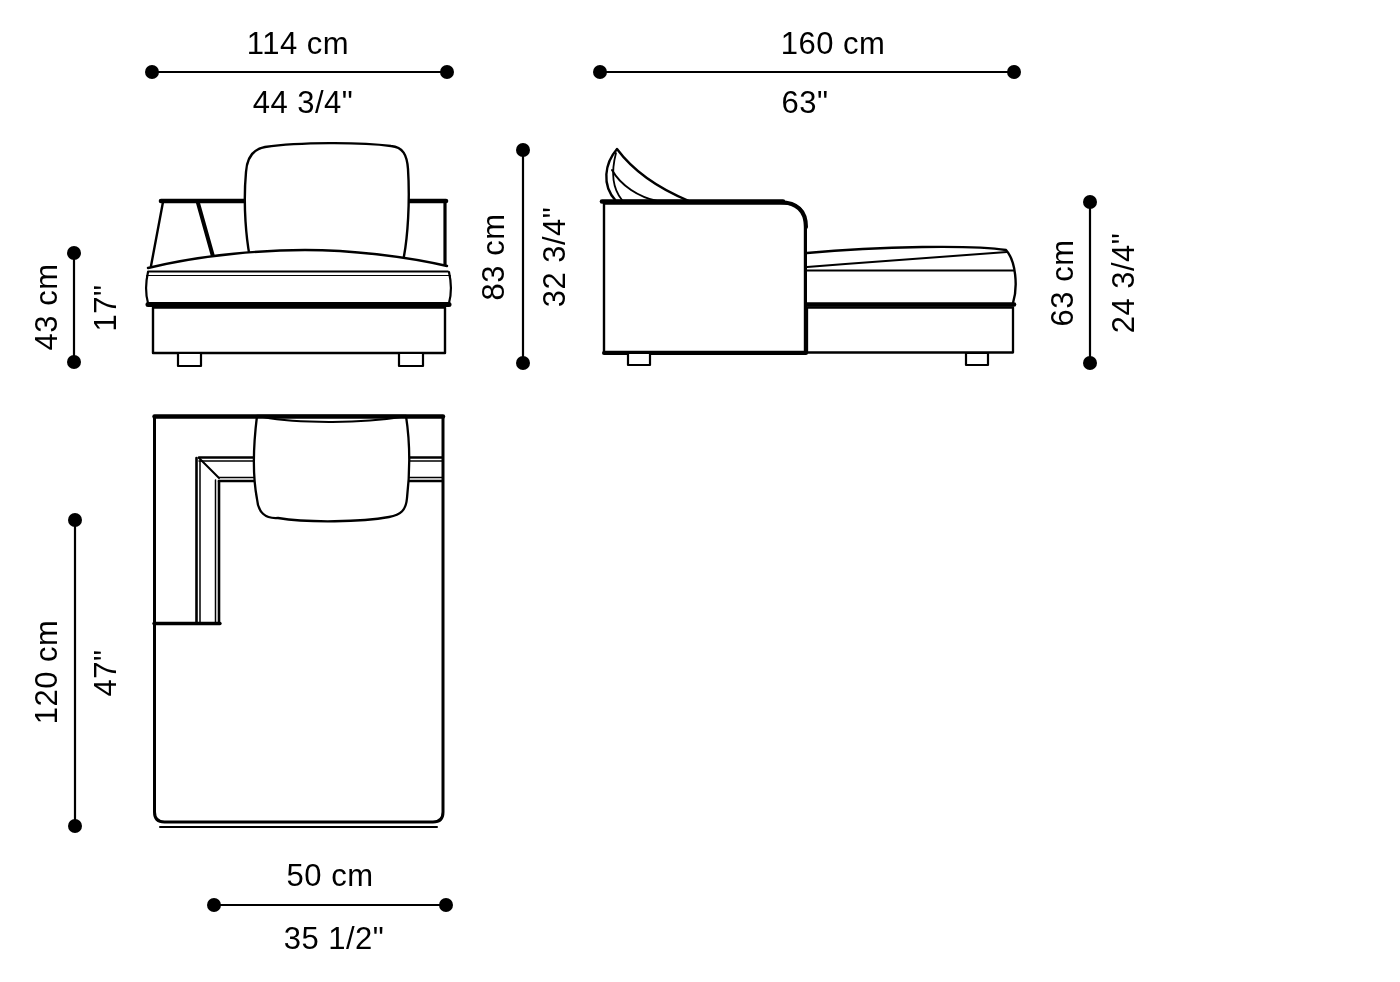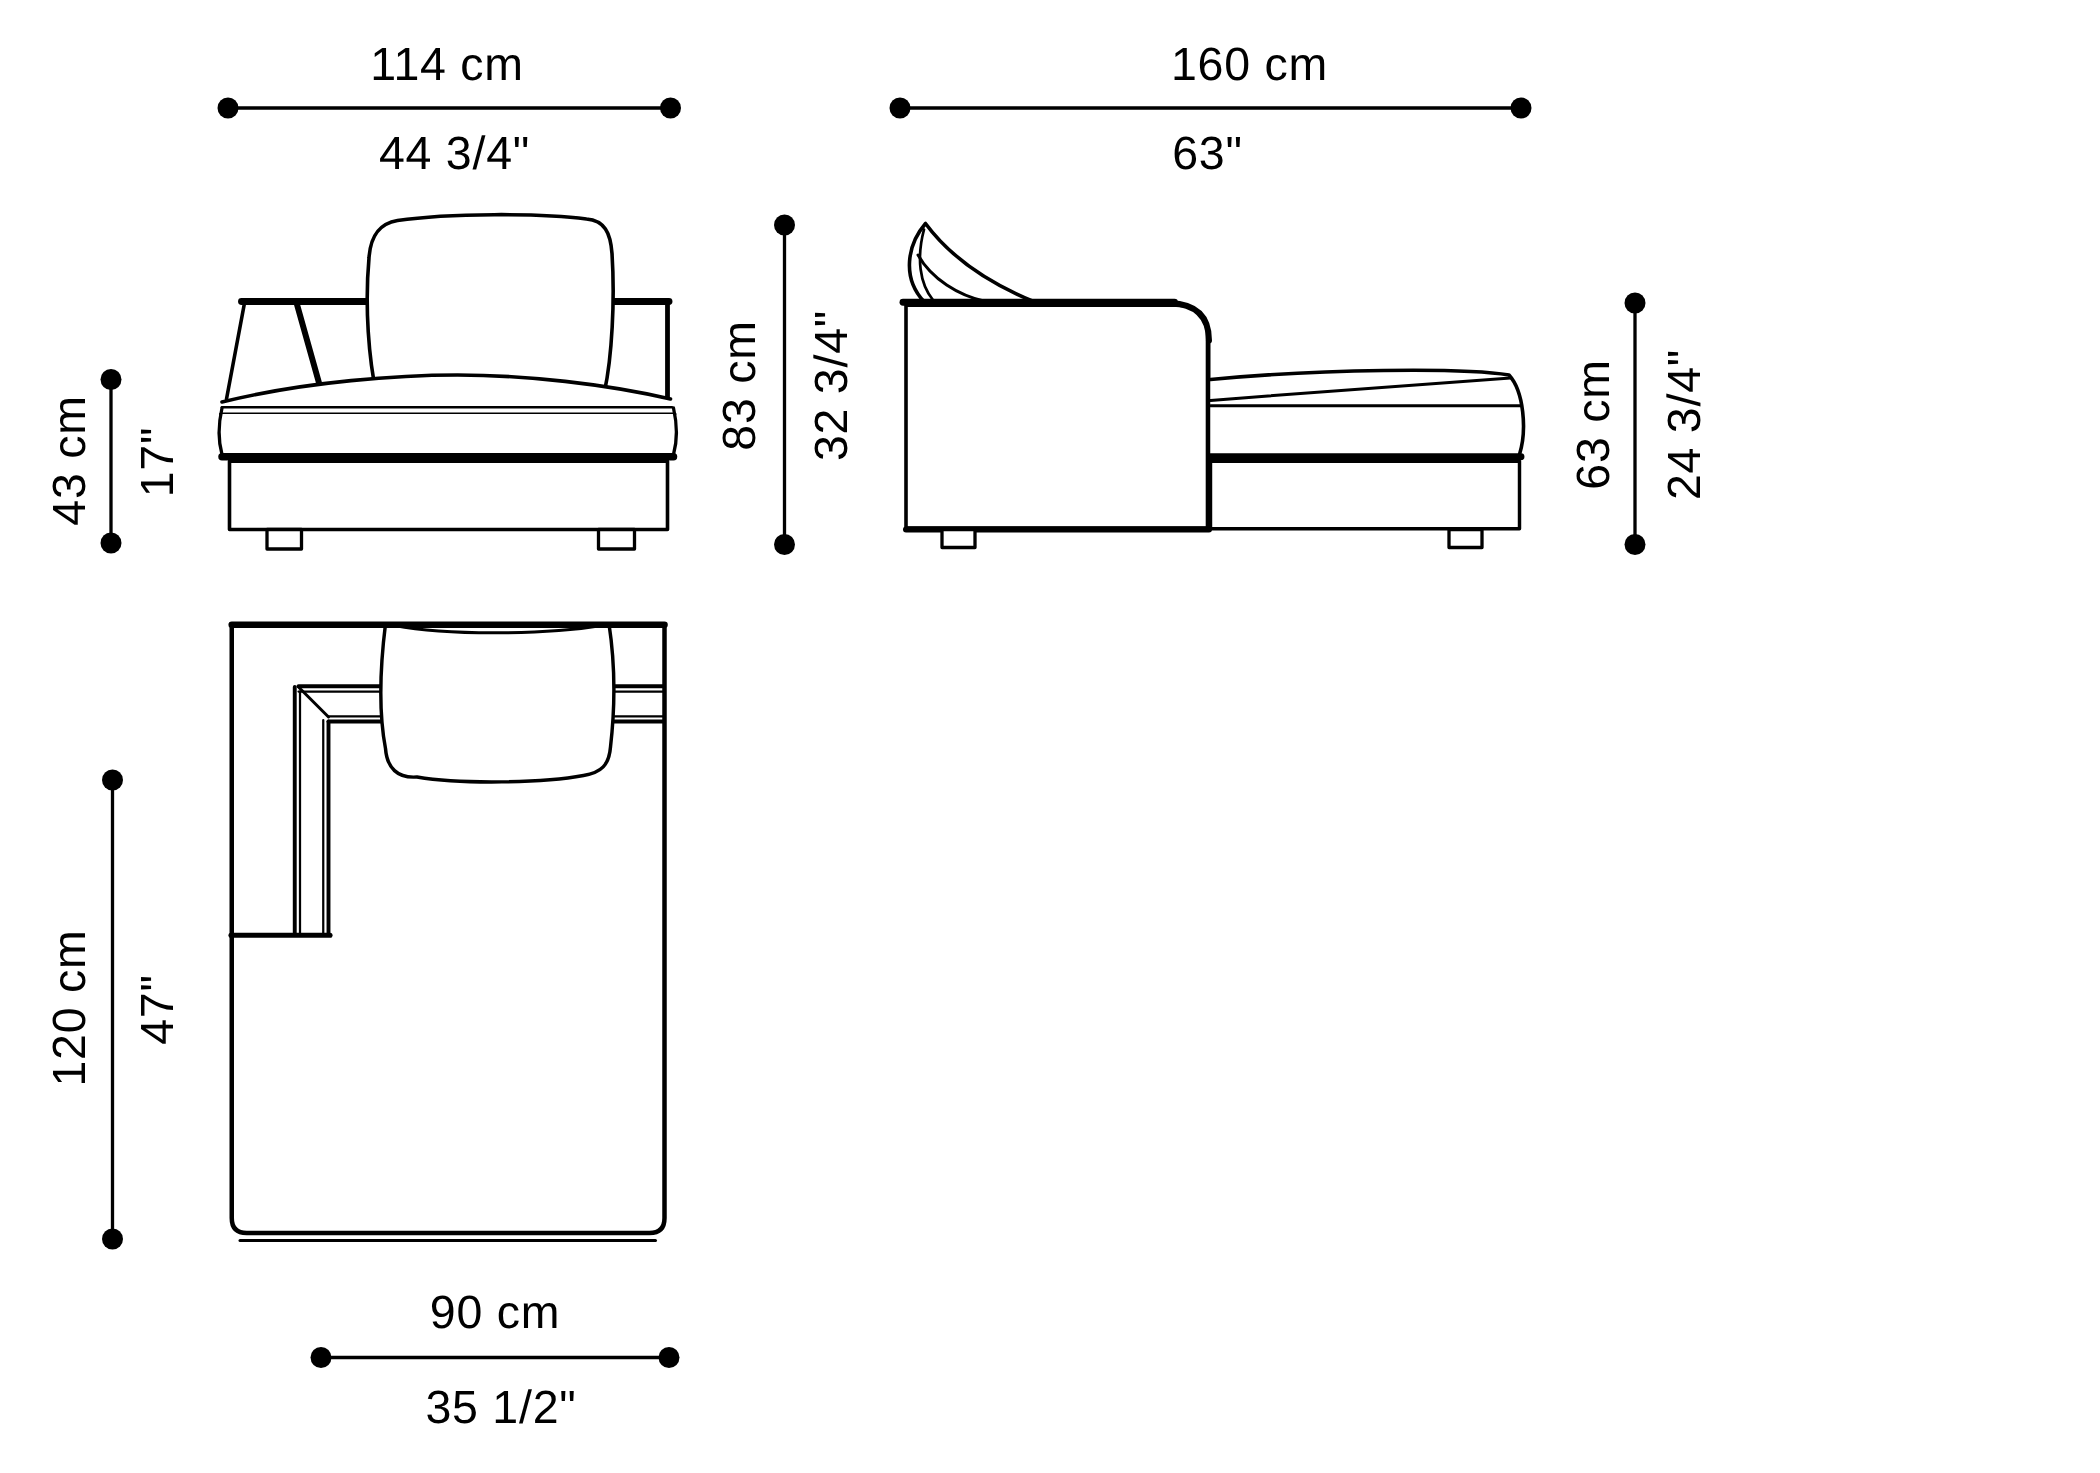--- a/index.html
+++ b/index.html
@@ -161,16 +161,16 @@
 
   <div class="dim v" style="left:493px; top:257px;">83 cm</div>
   <div class="dim v" style="left:554px; top:257px;">32 3/4"</div>
 
   <div class="dim v" style="left:1062px; top:283px;">63 cm</div>
   <div class="dim v" style="left:1123px; top:283px;">24 3/4"</div>
 
   <div class="dim v" style="left:46px;  top:672px;">120 cm</div>
   <div class="dim v" style="left:105px; top:673px;">47"</div>
 
-  <div class="dim" style="left:330px; top:875px;">90 cm</div>
+  <div class="dim" style="left:330px; top:875px;">50 cm</div>
   <div class="dim" style="left:334px; top:938px;">35 1/2"</div>
 
 </div>
 
 </body></html>

